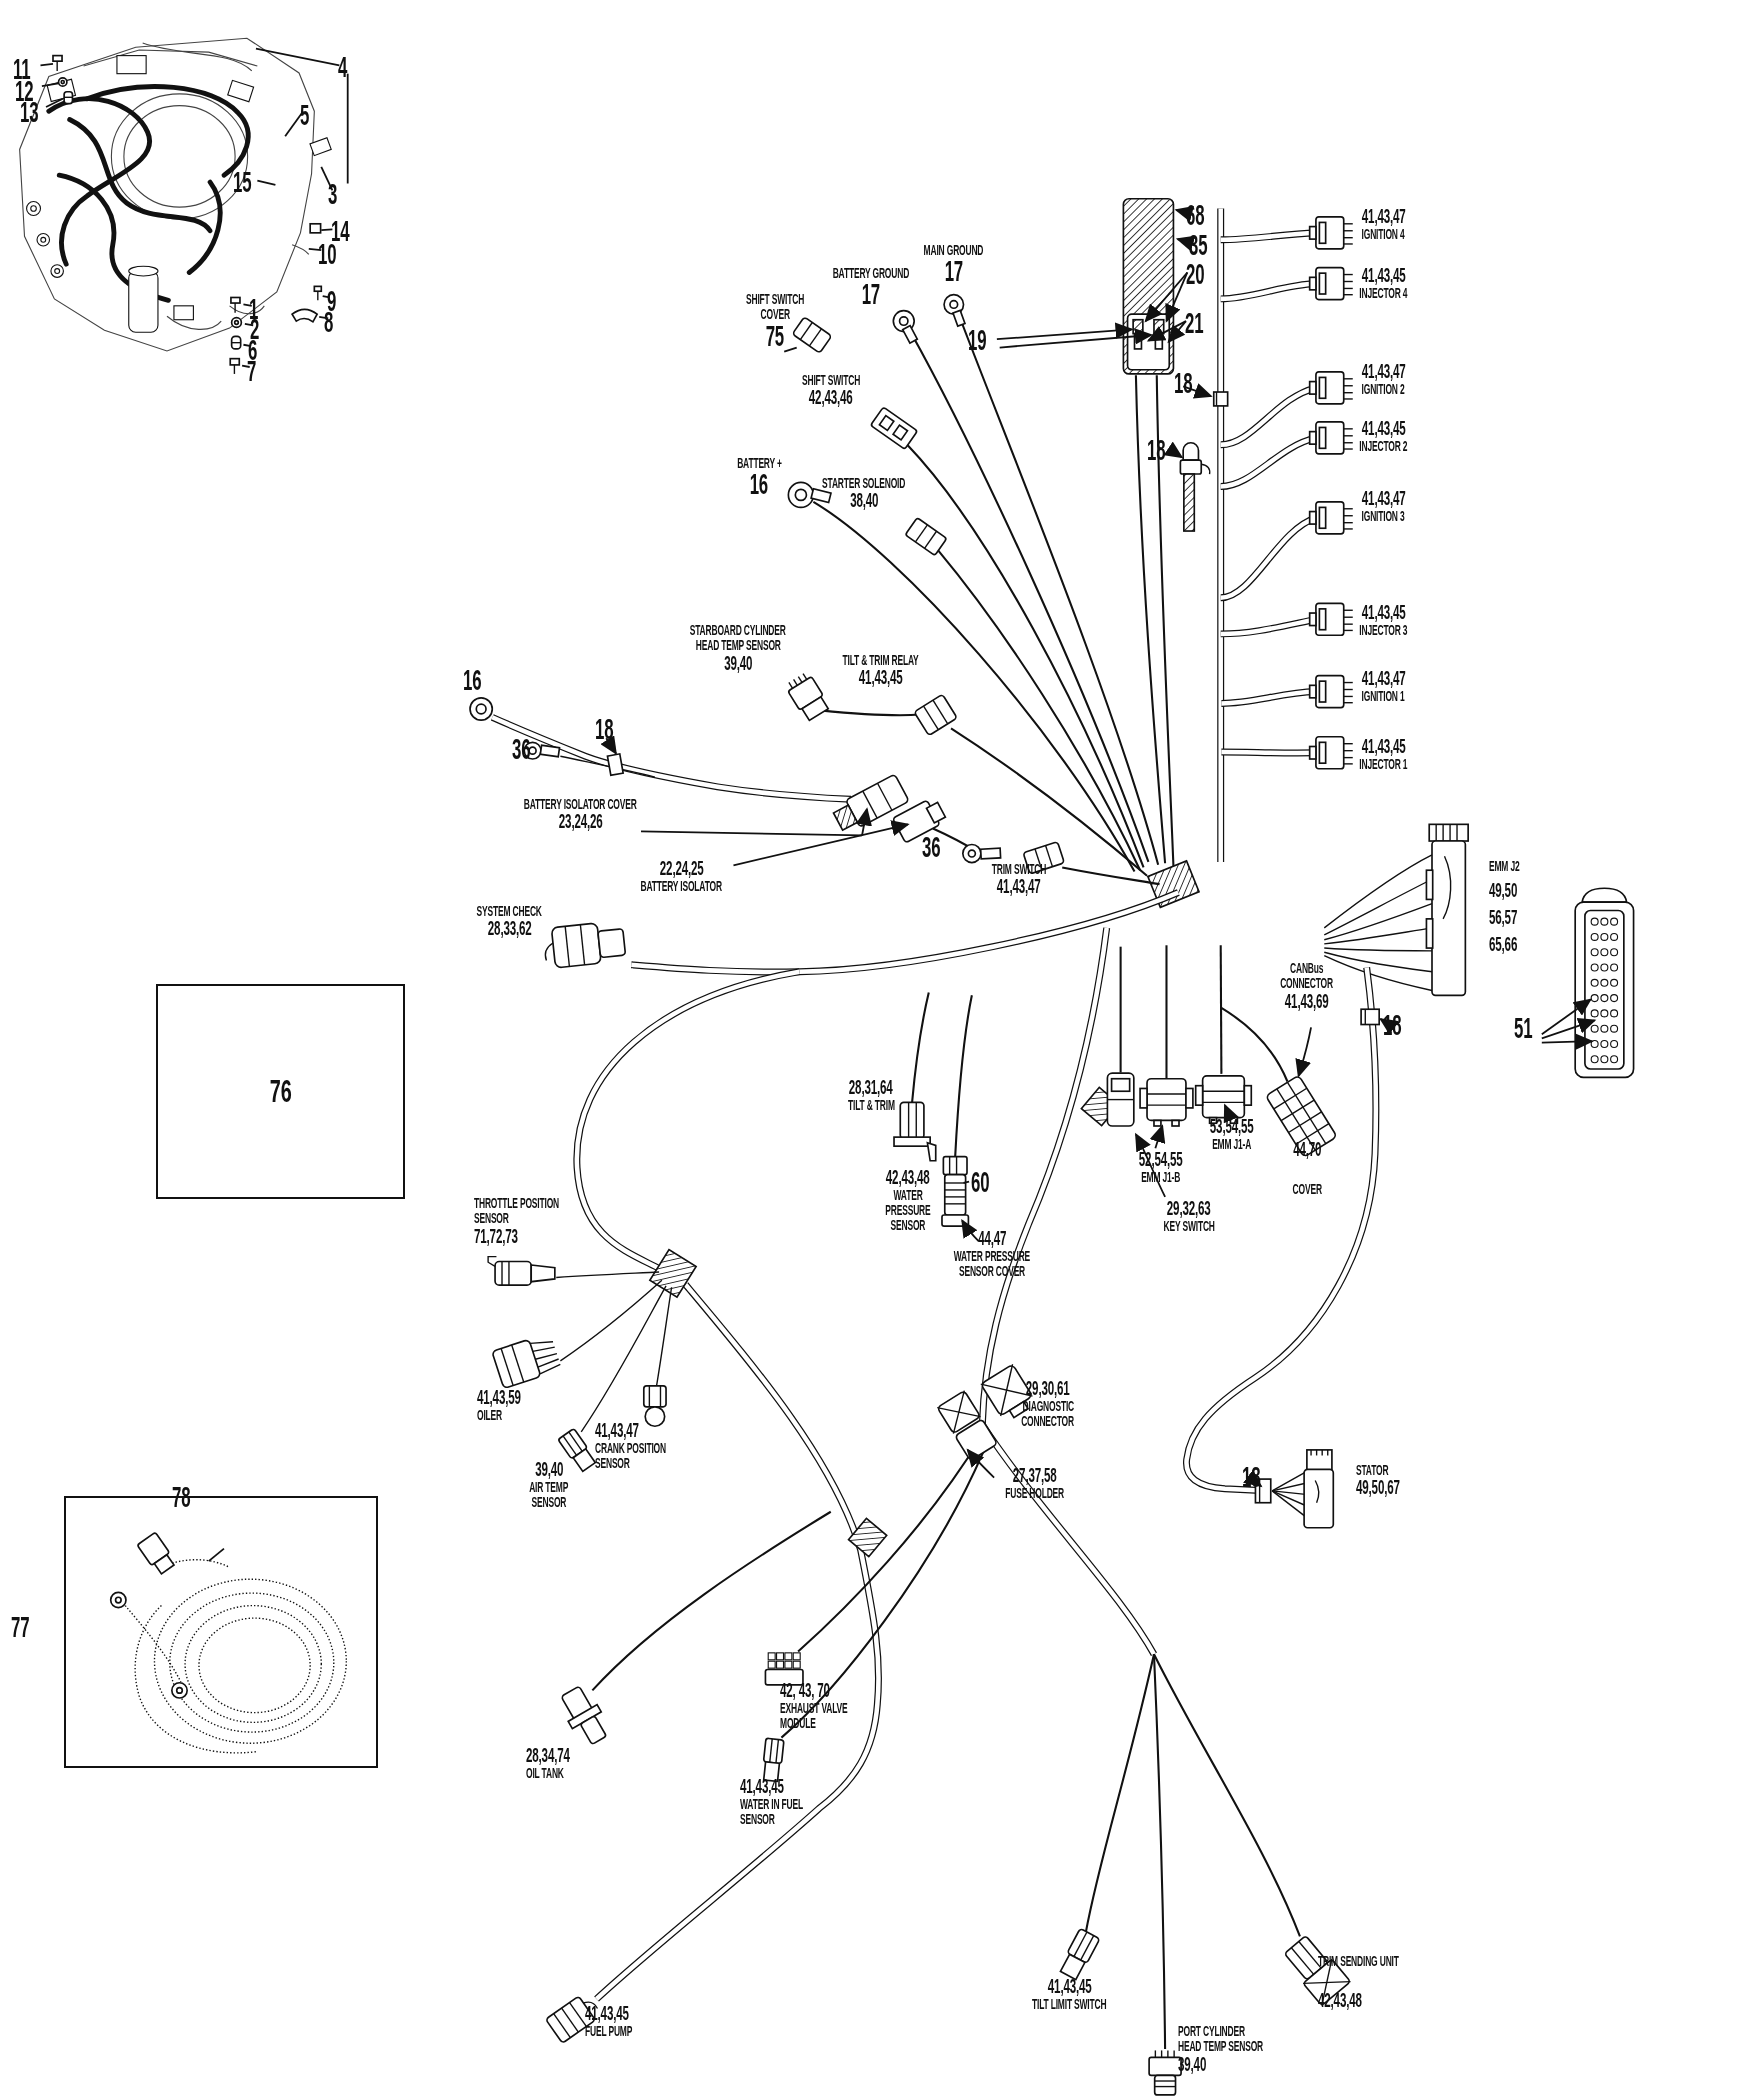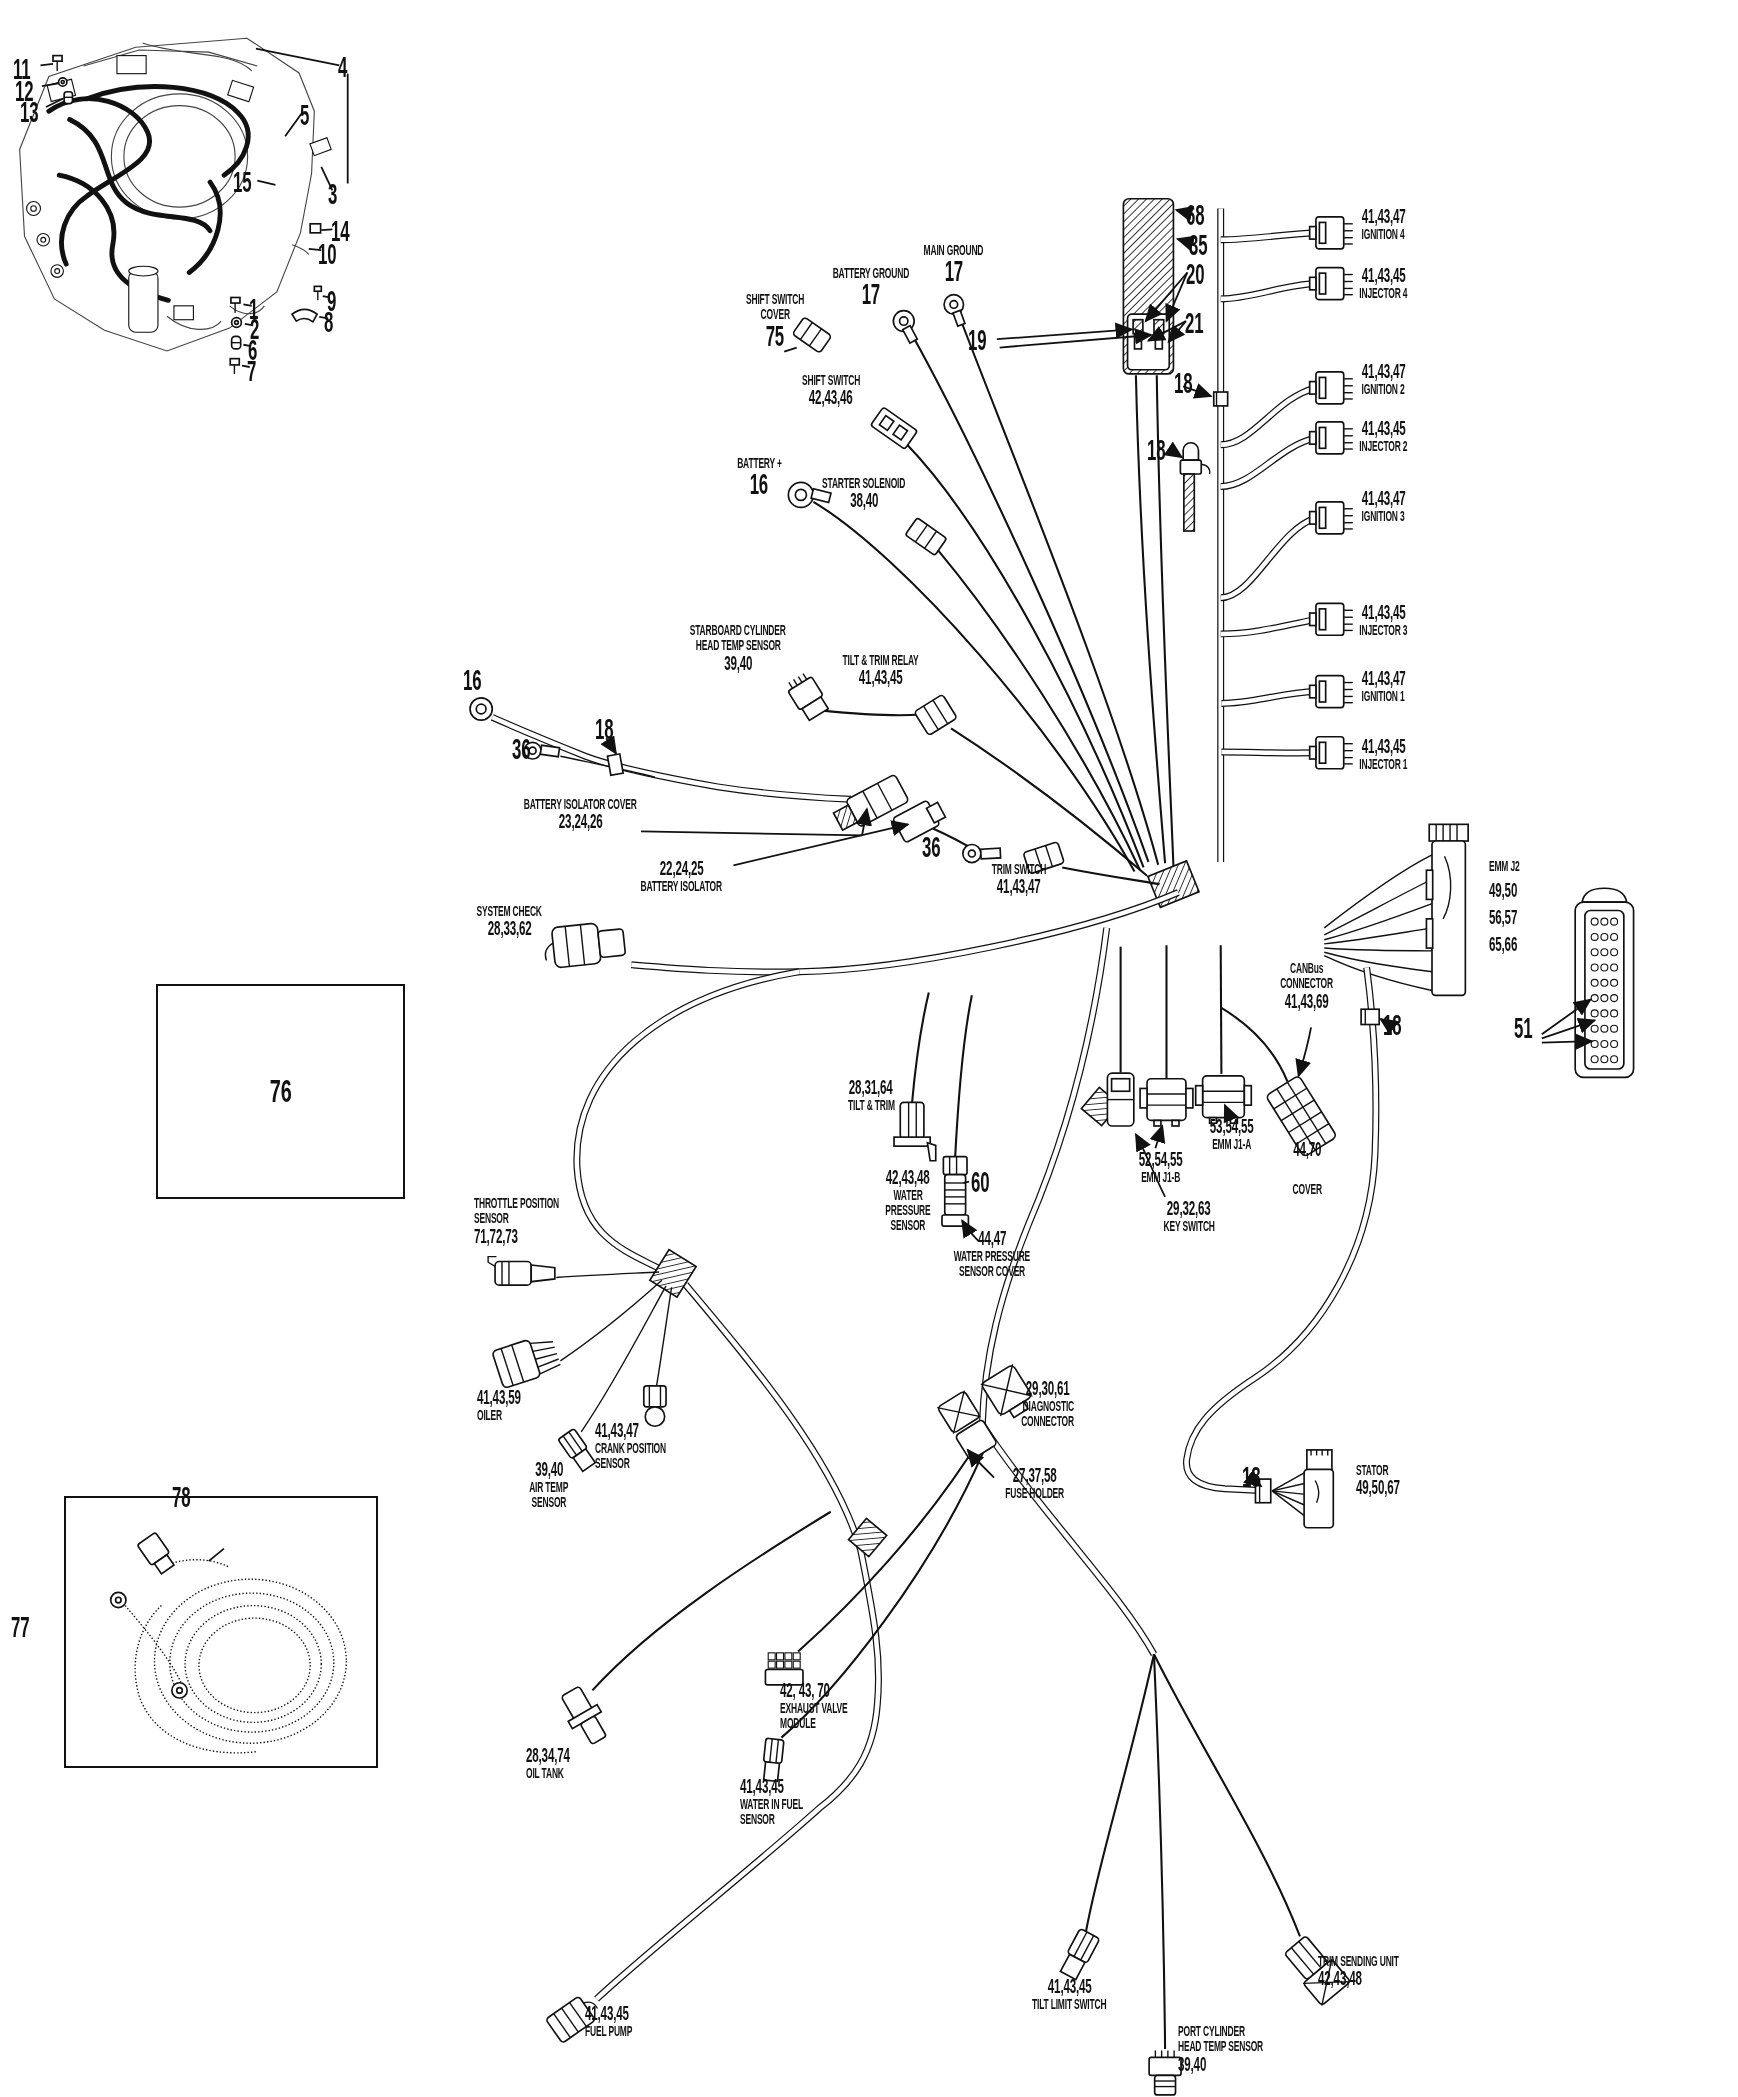--- a/index.html
+++ b/index.html
@@ -957,20 +957,20 @@
       </div>
       <div class="co a-c" style="left: 1007px; top: 1977px; width: 125px;">
         <div class="ln s-n"><span>41,43,45</span></div>
         <div class="ln s-t"><span>TILT LIMIT SWITCH</span></div>
       </div>
       <div class="co a-l" style="left: 1178px; top: 2024px; width: 125px;">
         <div class="ln s-t"><span>PORT CYLINDER</span></div>
         <div class="ln s-t"><span>HEAD TEMP SENSOR</span></div>
         <div class="ln s-n"><span>39,40</span></div>
       </div>
-      <div class="co a-l" style="left: 1318px; top: 1954px; width: 104px;">
+      <div class="co a-l" style="left: 1318px; top: 1954px; width: 104px; gap: 22px;">
         <div class="ln s-t"><span>TRIM SENDING UNIT</span></div>
         <div class="ln s-n"><span>42,43,48</span></div>
       </div>
     </div>
 
 </div>
 
 
 </body></html>

